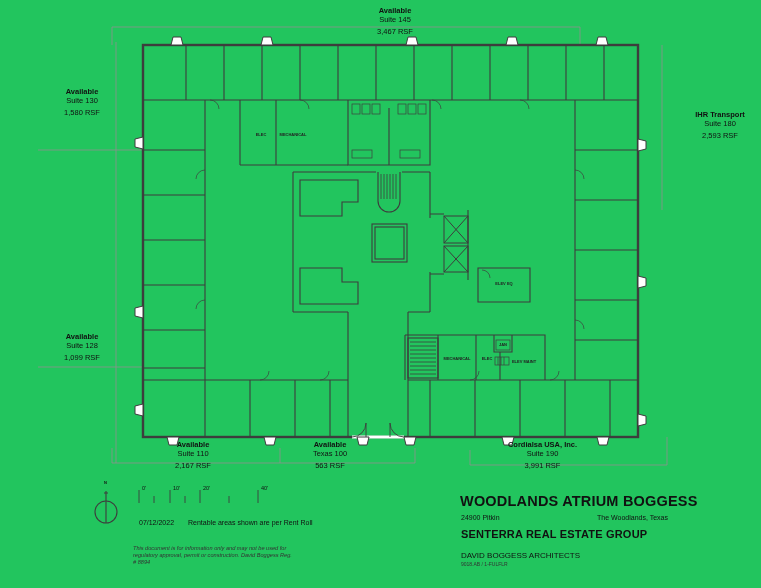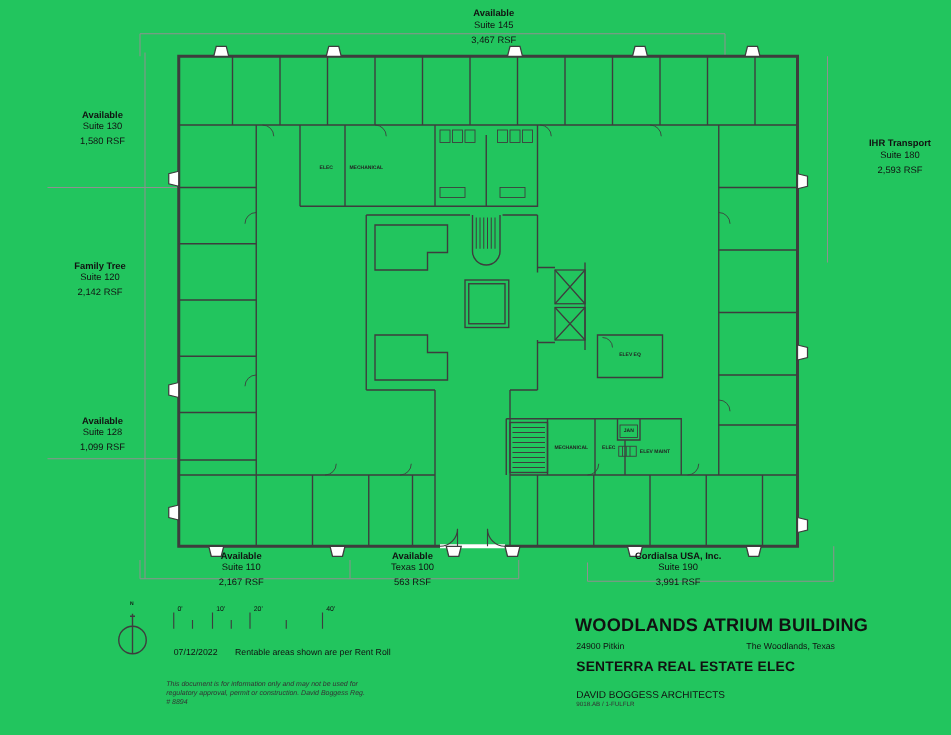--- a/index.html
+++ b/index.html
@@ -198,25 +198,20 @@
   <div class="suite-label" id="lbl-130">
     <span class="name">Available</span>
     <span class="suite">Suite 130</span>
     <span class="rsf">1,580 RSF</span>
   </div>
   <div class="suite-label" id="lbl-180">
     <span class="name">IHR Transport</span>
     <span class="suite">Suite 180</span>
     <span class="rsf">2,593 RSF</span>
   </div>
-  <div class="suite-label" id="lbl-120">
-    <span class="name">Family Tree</span>
-    <span class="suite">Suite 120</span>
-    <span class="rsf">2,142 RSF</span>
-  </div>
   <div class="suite-label" id="lbl-105">
     <span class="name">Available</span>
     <span class="suite">Suite 128</span>
     <span class="rsf">1,099 RSF</span>
   </div>
   <div class="suite-label" id="lbl-110">
     <span class="name">Available</span>
     <span class="suite">Suite 110</span>
     <span class="rsf">2,167 RSF</span>
   </div>
@@ -242,20 +237,20 @@
   <span class="tb" id="north-n">N</span>
   <span class="scale-label" id="sl-0">0'</span>
   <span class="scale-label" id="sl-10">10'</span>
   <span class="scale-label" id="sl-20">20'</span>
   <span class="scale-label" id="sl-40">40'</span>
 
   <div class="tb" id="plan-date">07/12/2022</div>
   <div class="tb" id="plan-note">Rentable areas shown are per Rent Roll</div>
   <div class="tb" id="disclaimer">This document is for information only and may not be used for regulatory approval, permit or construction. David Boggess Reg. # 8894</div>
 
-  <div class="tb" id="building-name">WOODLANDS ATRIUM BUILDING</div>
+  <div class="tb" id="building-name">WOODLANDS ATRIUM BOGGESS</div>
   <div class="tb" id="building-address">24900 Pitkin</div>
   <div class="tb" id="building-city">The Woodlands, Texas</div>
-  <div class="tb" id="company">SENTERRA REAL ESTATE ELEC</div>
+  <div class="tb" id="company">SENTERRA REAL ESTATE GROUP</div>
   <div class="tb" id="architect">DAVID BOGGESS ARCHITECTS</div>
   <div class="tb" id="job-number">9018.AB / 1-FULFLR</div>
 
 </div>
 
 </body></html>

